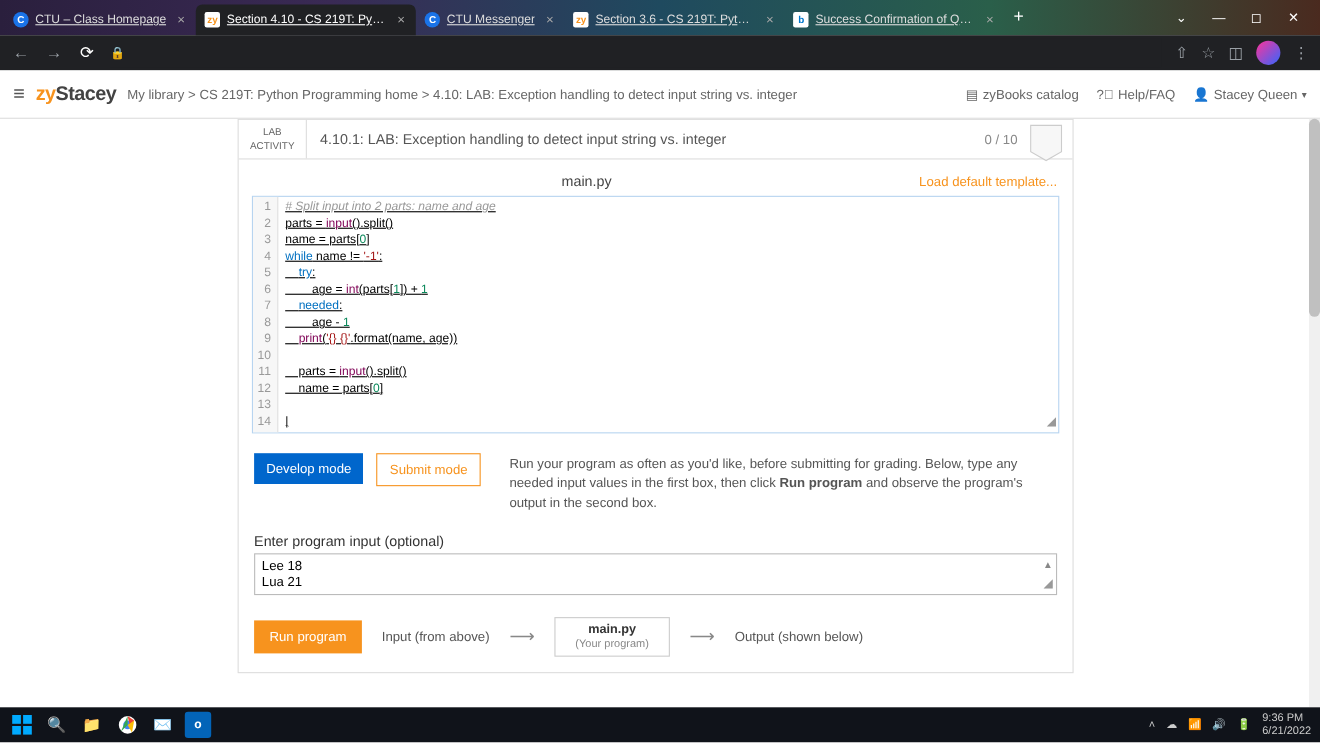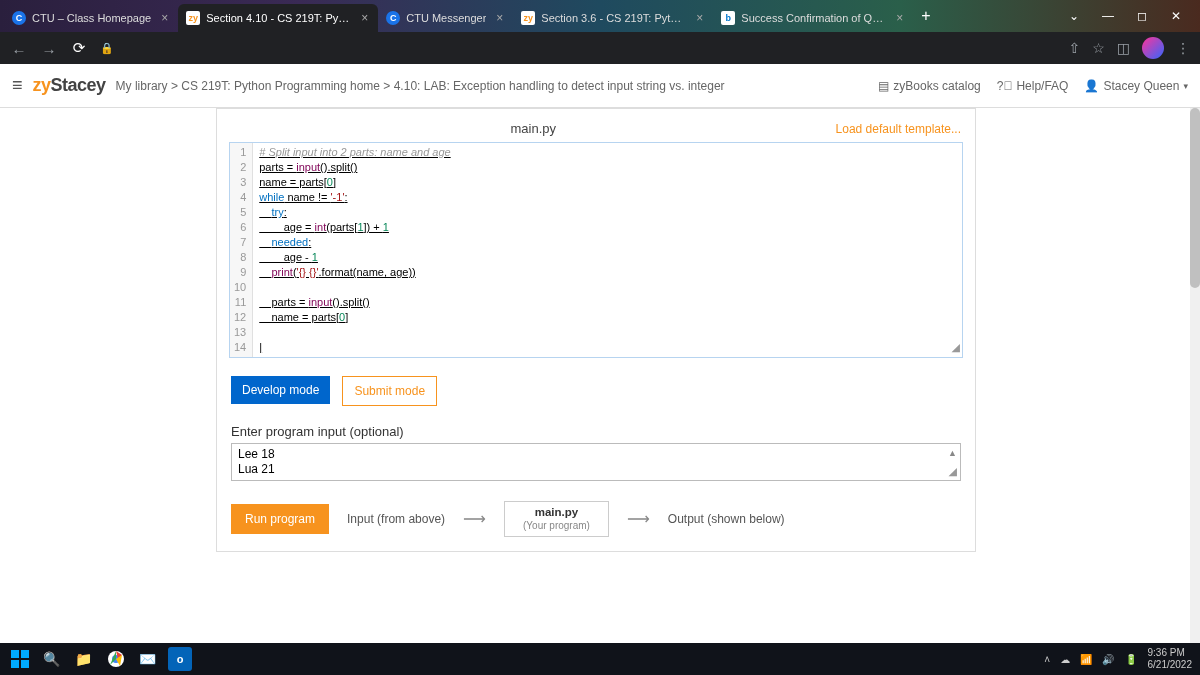--- a/index.html
+++ b/index.html
@@ -6,21 +6,21 @@
 body { width:1200px; height:675px; overflow:hidden; background:#fff; position:relative; }
 
 
 .tabbar { height:32px; background:linear-gradient(90deg,#2a1f3d,#3a2a55,#1f4a5f,#2a5f4a,#4a2a1f); display:flex; align-items:center; padding:0 4px; gap:0; }
 .tab { height:28px; display:flex; align-items:center; padding:0 10px 0 8px; font-size:11px; color:#ddd; gap:6px; max-width:200px; border-radius:6px 6px 0 0; margin-top:4px; position:relative; }
 .tab.active { background:#202124; color:#fff; }
 .tab .favicon { width:14px; height:14px; border-radius:50%; background:#888; flex-shrink:0; display:flex; align-items:center; justify-content:center; font-size:9px; font-weight:bold; }
 .tab .favicon.ctu { background:#1a73e8; color:#fff; }
 .tab .favicon.zy { background:#fff; color:#f7931e; border-radius:2px; }
 .tab .favicon.b { background:#fff; color:#0077cc; border-radius:2px; }
-.tab .tx { white-space:nowrap; overflow:hidden; text-overflow:ellipsis; }
+.tab .tx { white-space:nowrap; overflow:hidden; text-overflow:ellipsis;text-decoration:underline; }
 .tab .close { font-size:12px; margin-left:4px; color:#aaa; }
 .newtab { color:#fff; font-size:16px; padding:0 8px; }
 .winctrl { margin-left:auto; display:flex; gap:14px; color:#fff; font-size:12px; padding-right:10px; }
 .winctrl span { width:20px; text-align:center; }
 
 .addrbar { height:32px; background:#202124; display:flex; align-items:center; padding:0 10px; gap:12px; }
 .navbtn { color:#9aa0a6; font-size:15px; width:18px; text-align:center; }
 .navbtn.active { color:#fff; }
 .urlbox { flex:1; background:#202124; height:26px; display:flex; align-items:center; font-size:12px; color:#9aa0a6; gap:8px; }
 .urlbox .lock { font-size:11px; }
@@ -165,20 +165,35 @@
     <span class="user">
       <span>👤</span>
       <span>Stacey Queen</span>
       <span class="dropcaret">▾</span>
     </span>
   </div>
 </div>
 
 <div class="content">
   <div class="labcard">
+    <div class="labhead">
+      <div class="lablabel">
+        <div>LAB</div>
+          <div>ACTIVITY</div>
+      </div>
+      <div class="labtitle">4.10.1: LAB: Exception handling to detect input string vs. integer</div>
+      <div class="labscore">
+        <span>0 / 10</span>
+        <span class="scorebadge">
+          <svg viewBox="0 0 32 36">
+              <path d="M2 2 H30 V26 L16 34 L2 26 Z" fill="#f7f7f7" stroke="#ccc" stroke-width="1"></path>
+            </svg>
+        </span>
+      </div>
+    </div>
 
     <div class="filetab">
       <span class="filename">main.py</span>
       <span class="loadlink">Load default template...</span>
     </div>
 
     <div class="codewrap">
       <div class="gutter" id="gutter">
           <div>1</div>
           <div>2</div>
@@ -207,20 +222,23 @@
 
     parts = <span class="cm-builtin">input</span>().split()
     name = parts[<span class="cm-number">0</span>]
 
 |<span class="resize">◢</span></div>
     </div>
 
     <div class="modebtns">
       <div class="modebtn dev">Develop mode</div>
       <div class="modebtn sub">Submit mode</div>
+      <div class="modetext">
+        <span>Run your program as often as you'd like, before submitting for grading. Below, type any needed input values in the first box, then click </span><b>Run program</b><span> and observe the program's output in the second box.</span>
+      </div>
     </div>
 
     <div class="inputlabel">Enter program input (optional)</div>
     <div class="inputbox"><span>Lee 18
 Lua 21</span><span class="scroll">▲</span><span class="resize">◢</span></div>
 
     <div class="runrow">
       <div class="runbtn">Run program</div>
       <span>Input (from above)</span>
       <span class="arrow">⟶</span>

